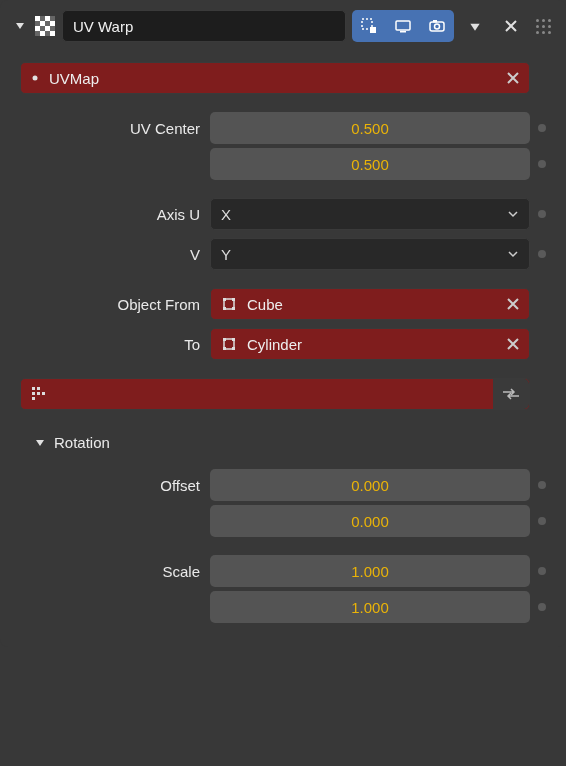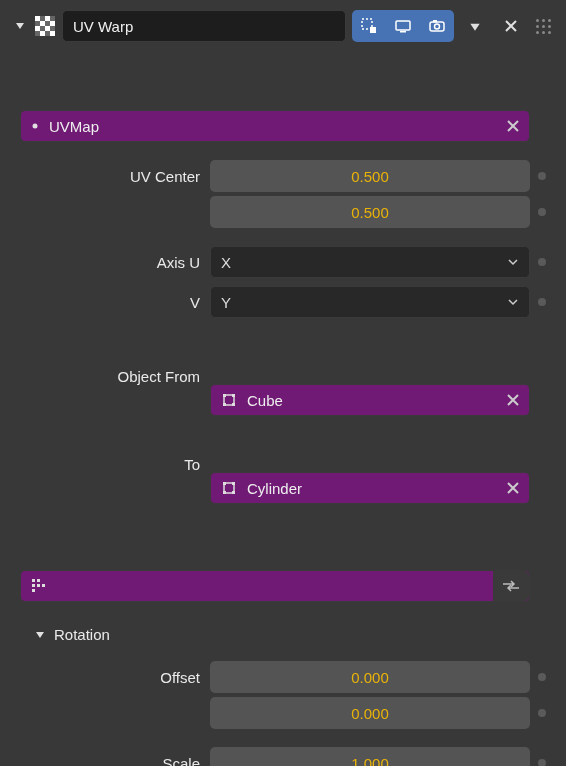--- a/index.html
+++ b/index.html
@@ -122,24 +122,23 @@
     flex: 1;
     height: 32px;
     border-radius: 5px;
     display: flex;
     align-items: center;
     padding: 0 10px;
     font-size: 15px;
     position: relative;
   }
   .field.dark {
-    background: #701a75;
+    background: #7f1d1d;
     border: 1px solid #3a3a3a;
     color: #eee;
-    margin-top: 48px;
   }
   .field.num {
     background: #545454;
     color: #eab308;
     justify-content: center;
   }
   .field.sel {
     background: #282828;
     border: 1px solid #3a3a3a;
     color: #ddd;

